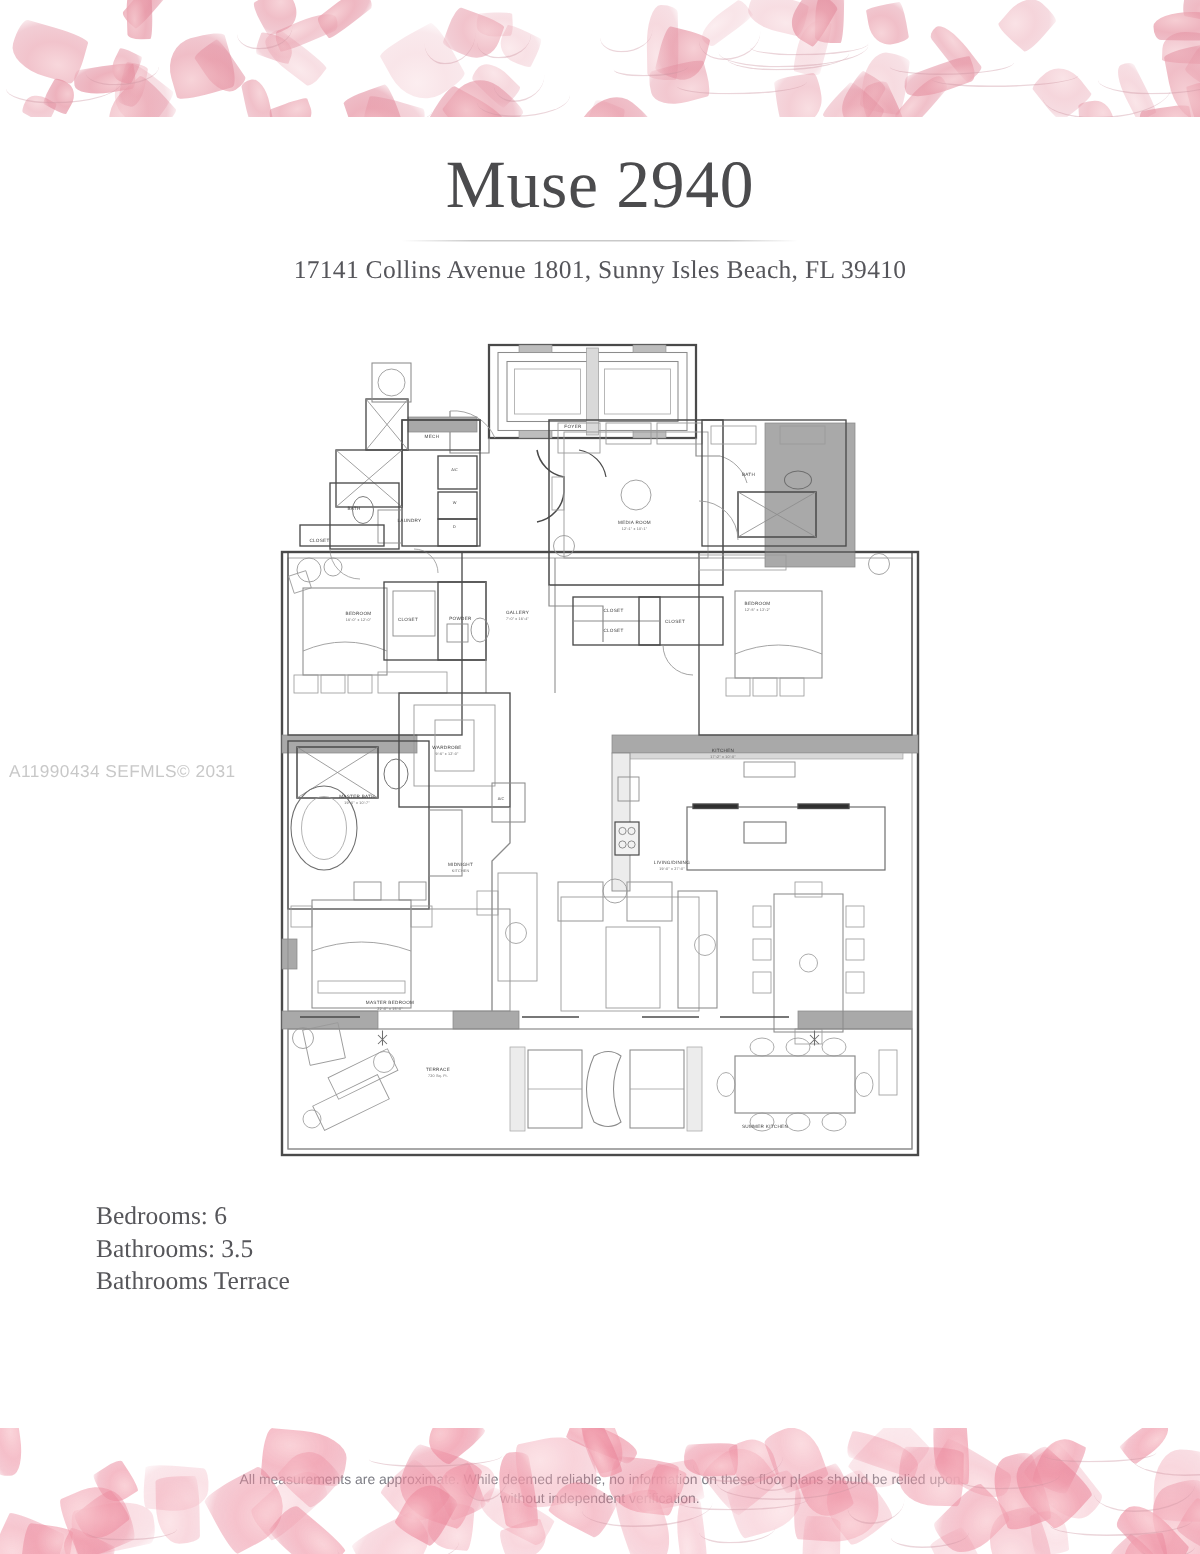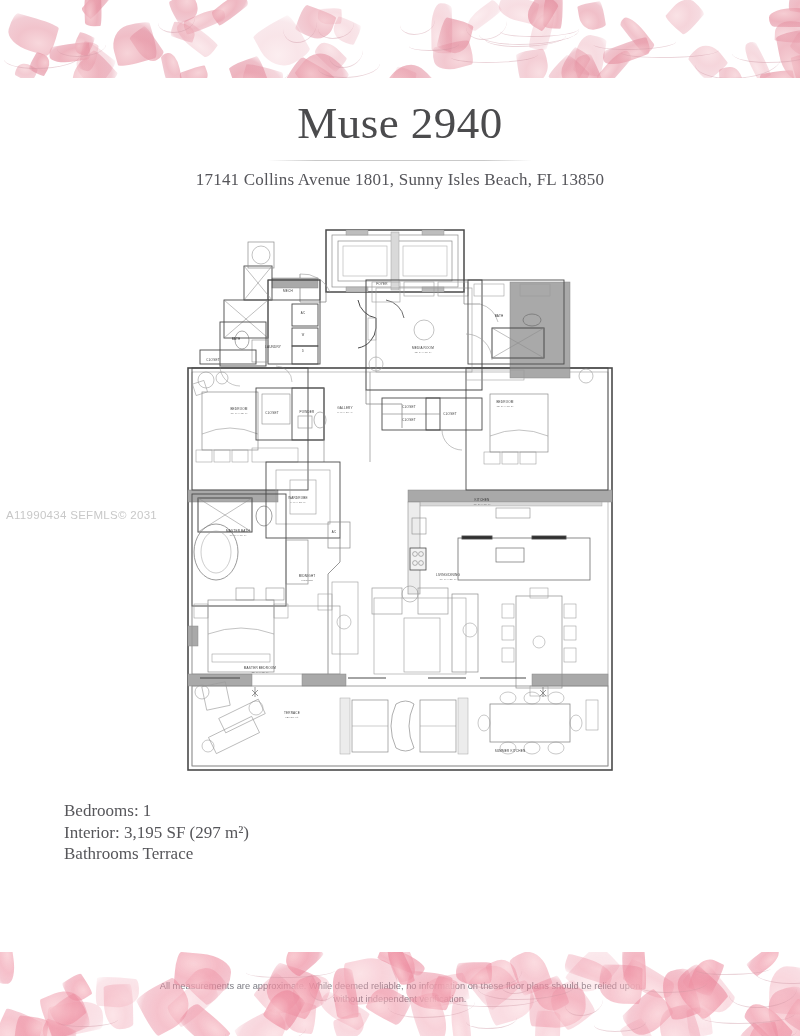--- a/index.html
+++ b/index.html
@@ -126,21 +126,21 @@
     <div class="stem" style="left:399.6px;top:9.8px;width:35.6px;height:24.6px;"></div>
     <div class="stem" style="left:408.8px;top:39.1px;width:50.1px;height:10.8px;"></div>
     <div class="stem" style="left:157.8px;top:7.3px;width:37.5px;height:25.2px;"></div>
     <div class="stem" style="left:318.4px;top:11.8px;width:35.8px;height:26.0px;"></div>
     <div class="stem" style="left:465.8px;top:8.3px;width:41.7px;height:31.2px;"></div>
     <div class="stem" style="left:56.9px;top:36.2px;width:49.0px;height:20.3px;"></div>
   </div>
 
 <div class="title">Muse 2940</div>
 <div class="rule"></div>
-<div class="address">17141 Collins Avenue 1801, Sunny Isles Beach, FL 13850</div>
+<div class="address">17141 Collins Avenue 1801, Sunny Isles Beach, FL 39410</div>
 
 <div class="mls">A11990434  SEFMLS© 2031</div>
 
 <div id="plan">
 <svg viewBox="0 0 440 562" xmlns="http://www.w3.org/2000/svg">
   <g fill="none" stroke="#4a4a4a" stroke-width="0.9">
 
     <g>
       <rect x="146" y="8" width="138" height="62" stroke-width="1.5"></rect>
       <rect x="152" y="13" width="126" height="52" stroke="#8c8c8c" stroke-width="0.7"></rect>
@@ -412,22 +412,22 @@
         <text class="rmlabel" x="268" y="354">LIVING/DINING</text>
         <text class="rmdim" x="268" y="358.2">19'-0" x 27'-0"</text>
         <text class="rmlabel" x="112" y="492">TERRACE</text>
         <text class="rmdim" x="112" y="496.2">720 Sq. Ft.</text>
         <text class="rmlabel" x="330" y="530">SUMMER KITCHEN</text>
       </g>
 </svg>
 </div>
 
 <div class="specs">
-  <div>Bedrooms: 1</div>
-  <div>Interior: 3,195 SF (297 m²)</div>
+  <div>Bedrooms: 6</div>
+  <div>Bathrooms: 3.5</div>
   <div>Bathrooms Terrace</div>
 </div>
 
 <div class="disclaimer">All measurements are approximate. While deemed reliable, no information on these floor plans should be relied upon without independent verification.</div>
 
 <div class="floral bottom" id="floral-bot">
     <div class="petal" style="left:534.8px;top:28.3px;width:31.6px;height:30.2px;transform:rotate(250deg);opacity:0.72"></div>
     <div class="petal" style="left:421.0px;top:24.3px;width:47.2px;height:29.4px;transform:rotate(350deg);opacity:0.41"></div>
     <div class="petal" style="left:623.3px;top:16.6px;width:51.9px;height:24.4px;transform:rotate(212deg);opacity:0.51"></div>
     <div class="petal l" style="left:319.3px;top:29.9px;width:51.1px;height:22.7px;transform:rotate(260deg);opacity:0.82"></div>

